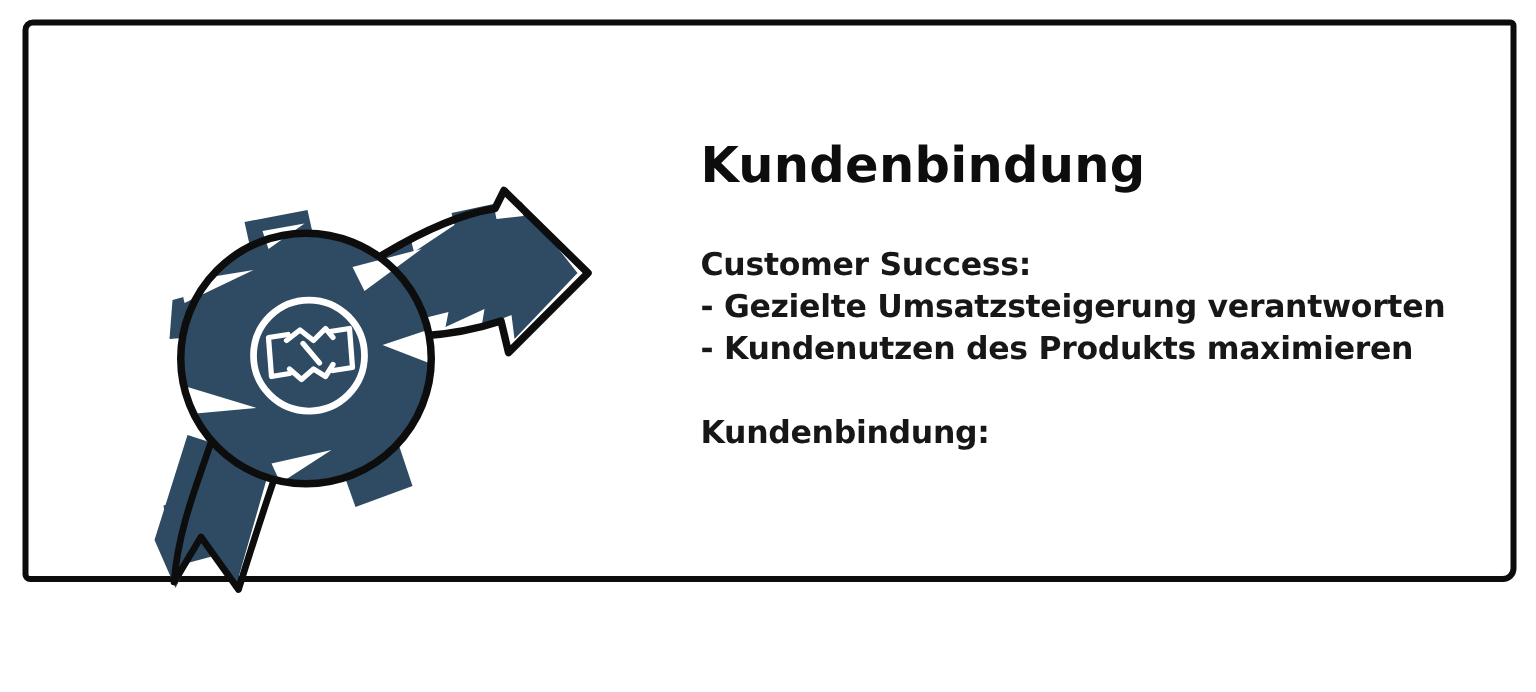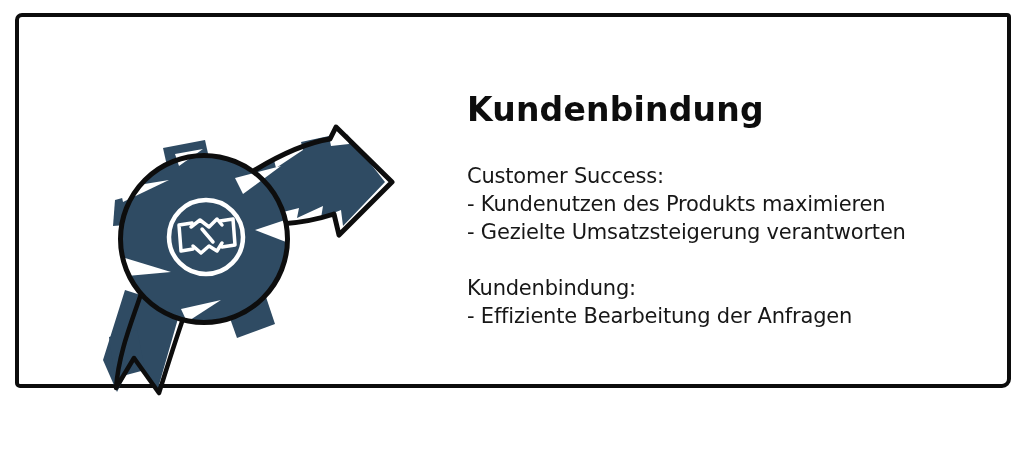--- a/index.html
+++ b/index.html
@@ -38,21 +38,21 @@
 
   .page-title {
     font-size: 33px;
     font-weight: bold;
     letter-spacing: 0.2px;
     line-height: 42px;
     margin: 0 0 31px 0;
     color: #0d0d0d;
   }
 
-  .section { margin-bottom: 28px; }
+  .section { margin-bottom: 28px; font-weight: bold; }
 
   .section-heading,
   .bullet-line {
     font-size: 21px;
     line-height: 28px;
     letter-spacing: -0.2px;
     white-space: pre-line;
     color: #171717;
   }
 </style>
@@ -97,24 +97,23 @@
         <path stroke-width="3.5" d="M 104,144 L 112,151 L 120,144 L 128,149 L 133,141"></path>
         <path stroke-width="3.5" d="M 113,127 L 124,140"></path>
       </g>
     </svg>
 
     <div class="text-block">
       <h1 class="page-title">Kundenbindung</h1>
 
       <div class="section">
         <div class="section-heading">Customer Success:</div>
+        <div class="bullet-line">- Gezielte Umsatzsteigerung verantworten</div>
         <div class="bullet-line">- Kundenutzen des Produkts maximieren</div>
-        <div class="bullet-line">- Gezielte Umsatzsteigerung verantworten</div>
       </div>
 
       <div class="section">
         <div class="section-heading">Kundenbindung:</div>
-        <div class="bullet-line">- Effiziente Bearbeitung der Anfragen</div>
       </div>
     </div>
 
   </div>
 </div>
 
 </body></html>

